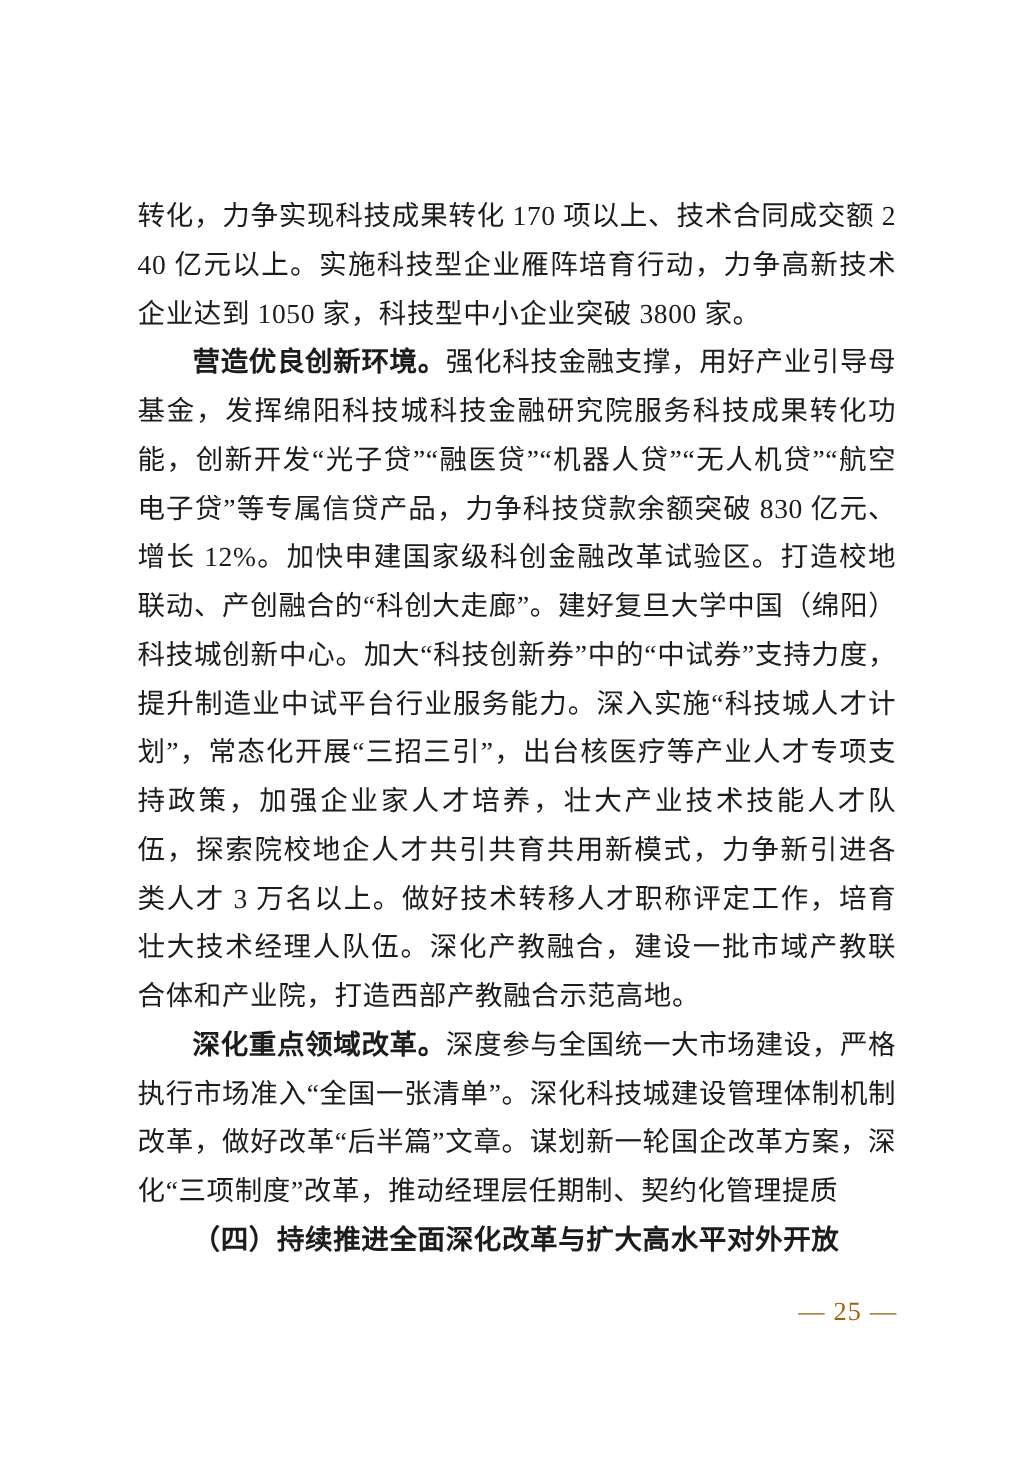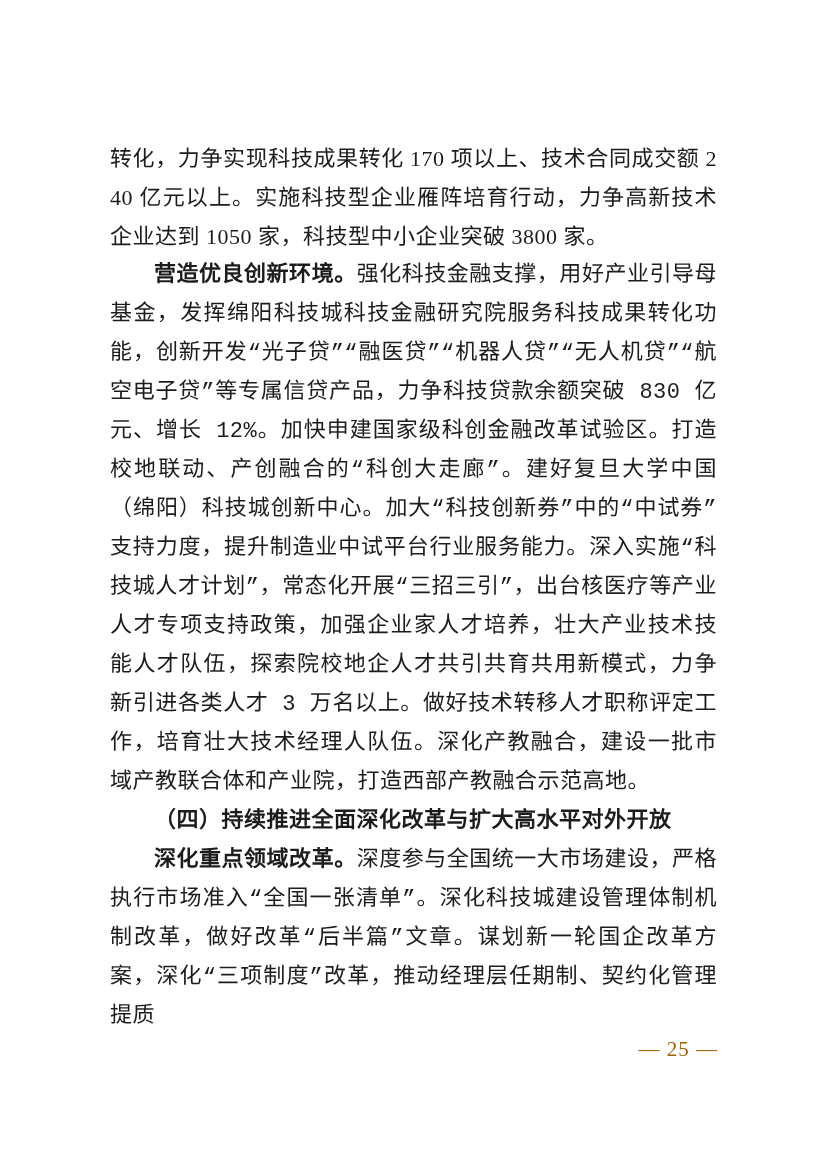--- a/index.html
+++ b/index.html
@@ -12,35 +12,34 @@
     width: 826px;
     height: 1169px;
     background: #ffffff;
     overflow: hidden;
     font-family: "Liberation Serif", "DejaVu Serif", serif;
     color: #1c1c1c;
   }
   .doc-body {
     position: absolute;
     left: 110px;
-    top: 139px;
+    top: 153px;
     width: 607px;
   }
   .para {
     margin: 0;
     font-size: 22px;
     line-height: 39px;
     text-align: justify;
     text-align-last: left;
     letter-spacing: 0.5px;
     word-break: break-all;
   }
   .para.indent {
     text-indent: 2em;
-    font-family: Liberation Mono, monospace;
   }
   .para .bold {
     font-weight: 700;
   }
   .para.heading {
     font-weight: 700;
   }
   .page-number {
     position: absolute;
     top: 1036px;
@@ -52,17 +51,17 @@
     font-family: "Liberation Serif", "DejaVu Serif", serif;
   }
 </style>
 </head>
 <body>
 
 <div class="page">
   <div class="doc-body">
       <p class="para"><span>转化，力争实现科技成果转化 170 项以上、技术合同成交额 240 亿元以上。实施科技型企业雁阵培育行动，力争高新技术企业达到 1050 家，科技型中小企业突破 3800 家。</span></p>
       <p class="para indent"><span class="bold">营造优良创新环境。</span><span>强化科技金融支撑，用好产业引导母基金，发挥绵阳科技城科技金融研究院服务科技成果转化功能，创新开发“光子贷”“融医贷”“机器人贷”“无人机贷”“航空电子贷”等专属信贷产品，力争科技贷款余额突破 830 亿元、增长 12%。加快申建国家级科创金融改革试验区。打造校地联动、产创融合的“科创大走廊”。建好复旦大学中国（绵阳）科技城创新中心。加大“科技创新券”中的“中试券”支持力度，提升制造业中试平台行业服务能力。深入实施“科技城人才计划”，常态化开展“三招三引”，出台核医疗等产业人才专项支持政策，加强企业家人才培养，壮大产业技术技能人才队伍，探索院校地企人才共引共育共用新模式，力争新引进各类人才 3 万名以上。做好技术转移人才职称评定工作，培育壮大技术经理人队伍。深化产教融合，建设一批市域产教联合体和产业院，打造西部产教融合示范高地。</span></p>
+      <p class="para indent"><span class="bold">深化重点领域改革。</span><span>深度参与全国统一大市场建设，严格执行市场准入“全国一张清单”。深化科技城建设管理体制机制改革，做好改革“后半篇”文章。谋划新一轮国企改革方案，深化“三项制度”改革，推动经理层任期制、契约化管理提质</span></p>
       <p class="para heading indent"><span class="bold">（四）持续推进全面深化改革与扩大高水平对外开放</span></p>
-      <p class="para indent"><span class="bold">深化重点领域改革。</span><span>深度参与全国统一大市场建设，严格执行市场准入“全国一张清单”。深化科技城建设管理体制机制改革，做好改革“后半篇”文章。谋划新一轮国企改革方案，深化“三项制度”改革，推动经理层任期制、契约化管理提质</span></p>
     </div>
   <div class="page-number">— 25 —</div>
 </div>
 
 </body></html>

